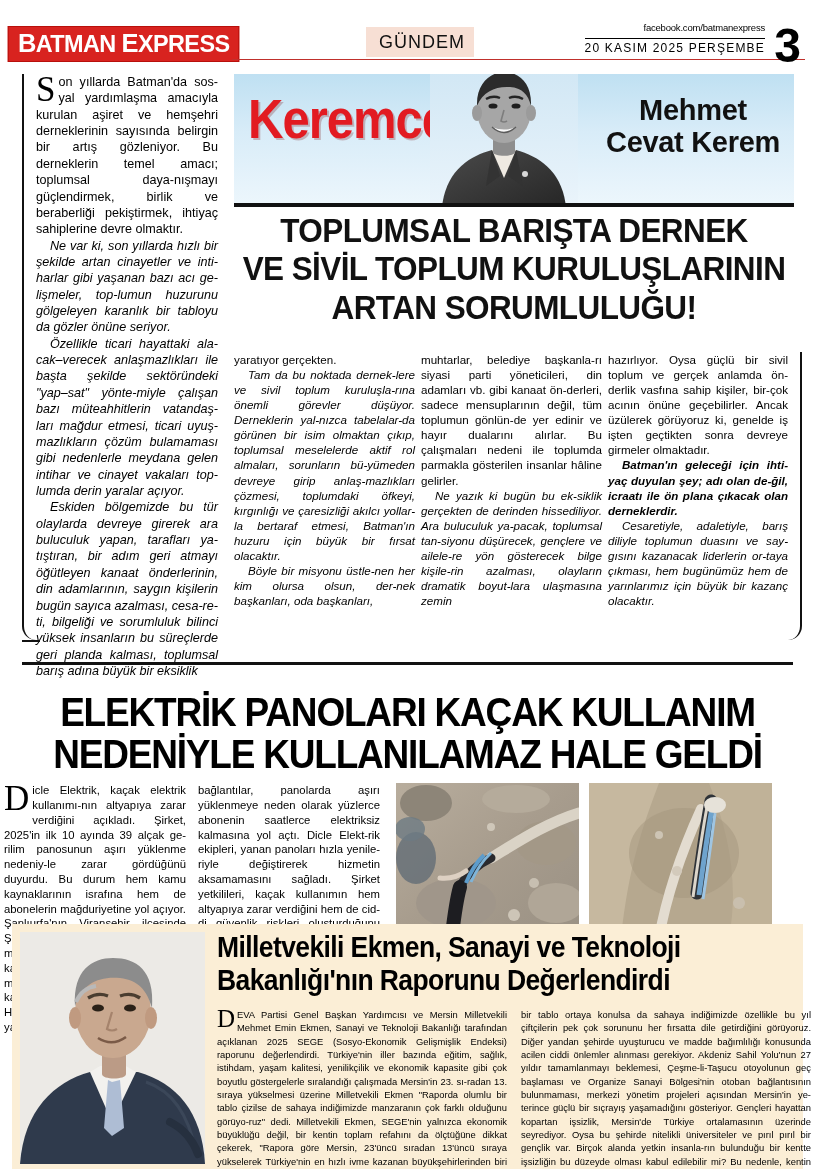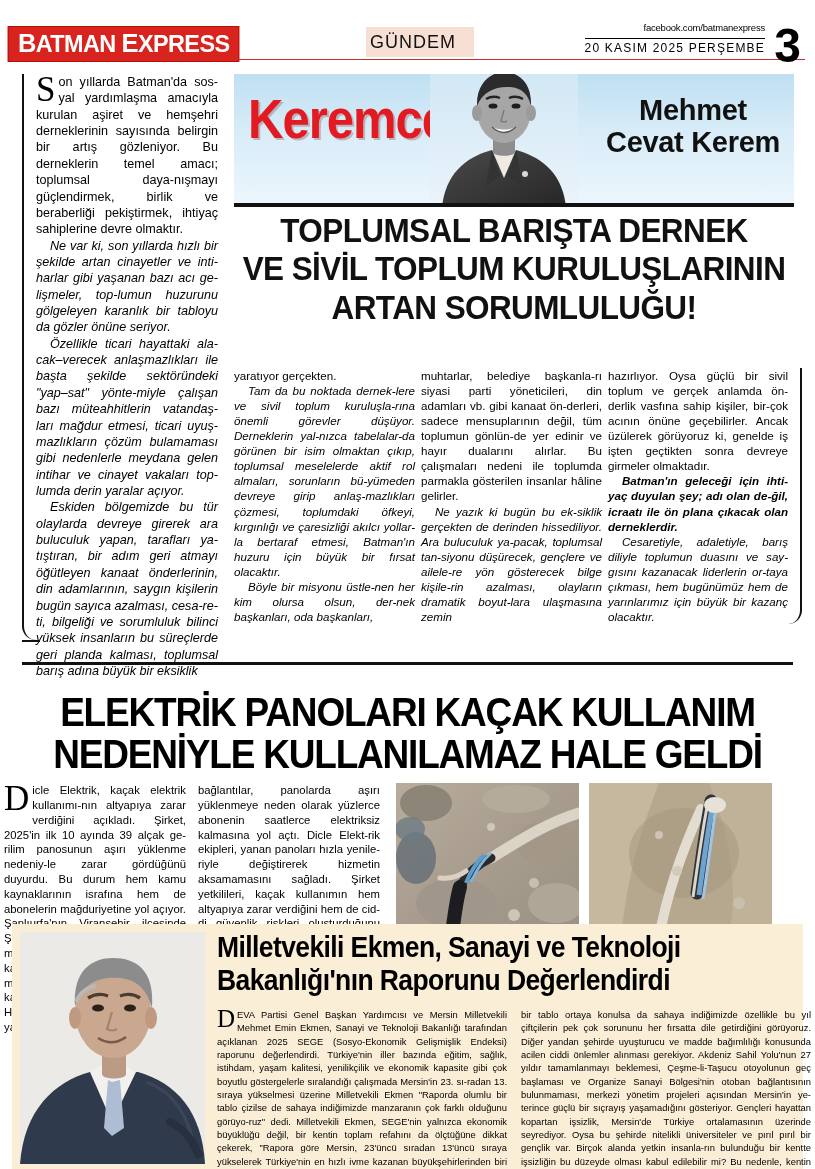--- a/index.html
+++ b/index.html
@@ -39,21 +39,21 @@
   .logo-box .cap { font-size: 25px; }
   .masthead-rule {
     position:absolute;
     left: 222px; right: 0; bottom: 4px;
     border-top: 1.5px solid #c0302c;
   }
   .gundem-tab {
     position: absolute;
     left: 356px; bottom: 7px;
     width: 108px;
-    text-align: left;
+    text-align: center;
     background: #f7dfd4;
     font-size: 18px;
     letter-spacing: 1px;
     padding: 5px 0 4px 4px;
     color: #111;
     font-weight: normal;
   }
   .mast-right {
     position: absolute;
     right: 40px; bottom: 8px;
@@ -137,21 +137,21 @@
     font-weight: bold;
     letter-spacing: -0.6px;
     color: #111;
     transform: scaleY(1.08);
     transform-origin: top center;
   }
 
   .col-body-wrap {
     position: absolute; left: 224px; top: 282px;
     width: 570px; height: 288px;
-    display: flex; gap: 6px; align-items: center;
+    display: flex; gap: 6px;
   }
   .col-body { width: 181px; }
   .col-body.last { border-right: 2.5px solid #111; padding-right: 12px; width: 194px; border-bottom-right-radius: 14px; position:relative;}
   .col-body p { font-size: 11.6px; line-height: 1.30; }
   .col-body p.bold { font-weight: bold; }
 
   .rule-under-top {
     position: absolute; left: 12px; right: 12px; top: 592px;
     border-top: 3px solid #111;
   }

